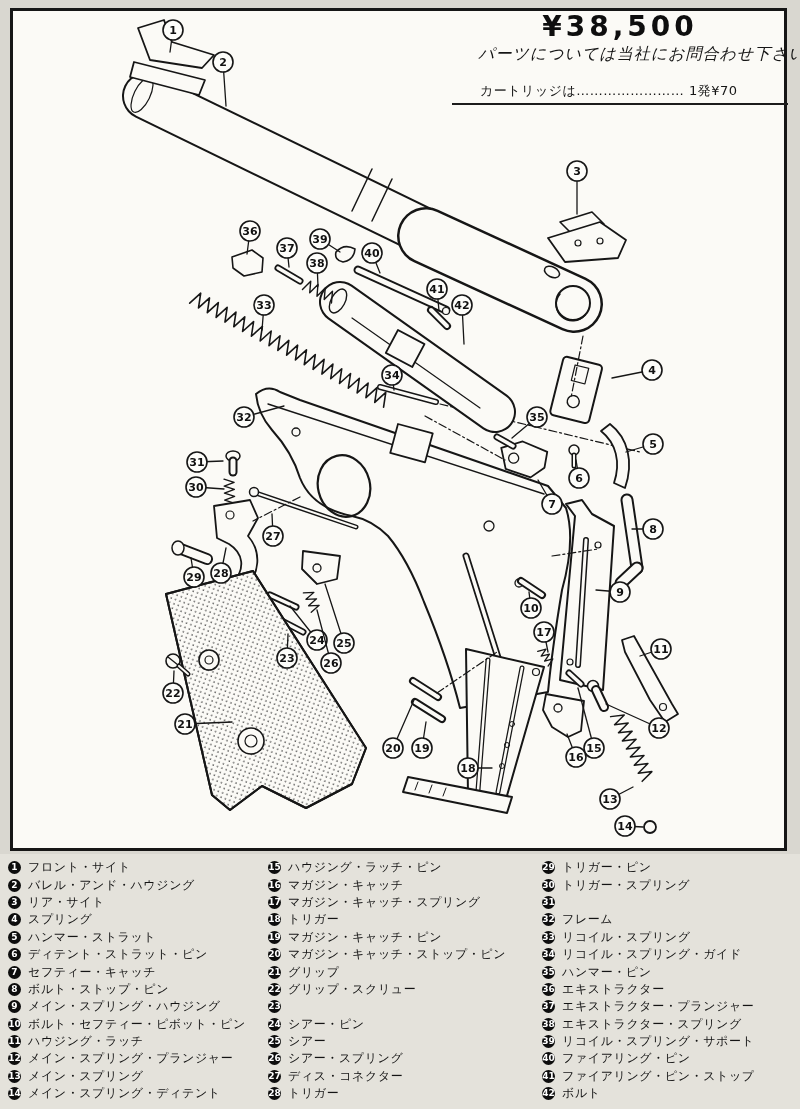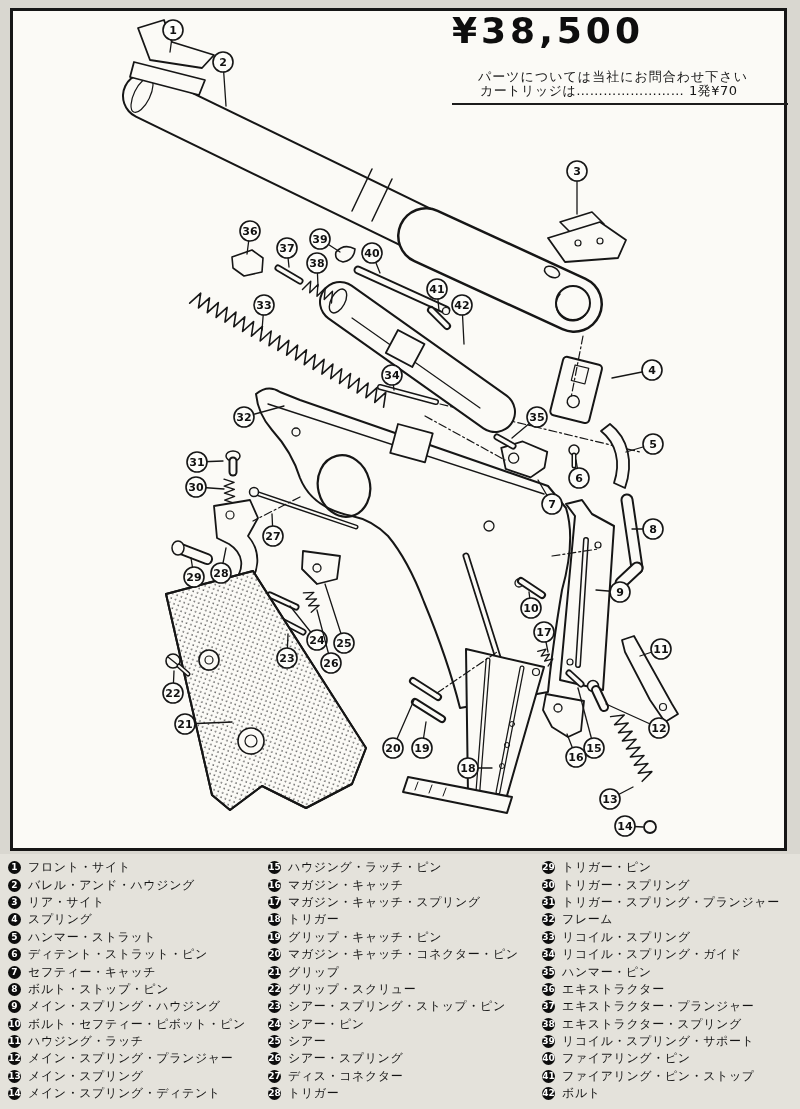--- a/index.html
+++ b/index.html
@@ -12,26 +12,26 @@
   .panel{
     position:absolute;left:10px;top:8px;width:777px;height:843px;
     background:#fbfaf6;border:3px solid #161616;box-sizing:border-box;
   }
   .list-area{
     position:absolute;left:0;top:854px;width:800px;height:255px;
     background:#e4e2db;
   }
   .price{
     position:absolute;left:452px;top:10px;width:336px;
-    font-size:36px;font-weight:800;letter-spacing:4px;color:#0e0e0e;
-    white-space:nowrap;z-index:5;
+    font-size:28px;font-weight:800;letter-spacing:4px;color:#0e0e0e;
+    white-space:nowrap;z-index:5;text-align:center;
   }
   .note1{
-    position:absolute;left:478px;top:68px;width:312px;
-    font-size:13px;color:#151515;letter-spacing:1px;white-space:nowrap;z-index:5;
+    position:absolute;left:478px;top:44px;width:312px;
+    font-size:16px;color:#151515;letter-spacing:1px;white-space:nowrap;z-index:5;font-style:italic;
   }
   .note2{
     position:absolute;left:480px;top:82px;width:312px;
     font-size:13px;color:#151515;letter-spacing:0.5px;white-space:nowrap;z-index:5;
   }
   .header-rule{
     position:absolute;left:452px;top:103px;width:336px;height:2px;background:#1c1c1c;z-index:5;
   }
   svg.art{position:absolute;left:0;top:0;z-index:3;}
   .cols{position:absolute;top:859px;z-index:4;}
@@ -583,37 +583,36 @@
     <div class="part-row">
       <span class="part-num">17</span>
       <span class="part-label">マガジン・キャッチ・スプリング</span>
     </div>
     <div class="part-row">
       <span class="part-num">18</span>
       <span class="part-label">トリガー</span>
     </div>
     <div class="part-row">
       <span class="part-num">19</span>
-      <span class="part-label">グリップ・キャッチ・ピン</span>
+      <span class="part-label">マガジン・キャッチ・ピン</span>
     </div>
     <div class="part-row">
       <span class="part-num">20</span>
-      <span class="part-label">マガジン・キャッチ・コネクター・ピン</span>
+      <span class="part-label">マガジン・キャッチ・ストップ・ピン</span>
     </div>
     <div class="part-row">
       <span class="part-num">21</span>
       <span class="part-label">グリップ</span>
     </div>
     <div class="part-row">
       <span class="part-num">22</span>
       <span class="part-label">グリップ・スクリュー</span>
     </div>
     <div class="part-row">
       <span class="part-num">23</span>
-      <span class="part-label">シアー・スプリング・ストップ・ピン</span>
     </div>
     <div class="part-row">
       <span class="part-num">24</span>
       <span class="part-label">シアー・ピン</span>
     </div>
     <div class="part-row">
       <span class="part-num">25</span>
       <span class="part-label">シアー</span>
     </div>
     <div class="part-row">
@@ -633,21 +632,20 @@
     <div class="part-row">
       <span class="part-num">29</span>
       <span class="part-label">トリガー・ピン</span>
     </div>
     <div class="part-row">
       <span class="part-num">30</span>
       <span class="part-label">トリガー・スプリング</span>
     </div>
     <div class="part-row">
       <span class="part-num">31</span>
-      <span class="part-label">トリガー・スプリング・プランジャー</span>
     </div>
     <div class="part-row">
       <span class="part-num">32</span>
       <span class="part-label">フレーム</span>
     </div>
     <div class="part-row">
       <span class="part-num">33</span>
       <span class="part-label">リコイル・スプリング</span>
     </div>
     <div class="part-row">

